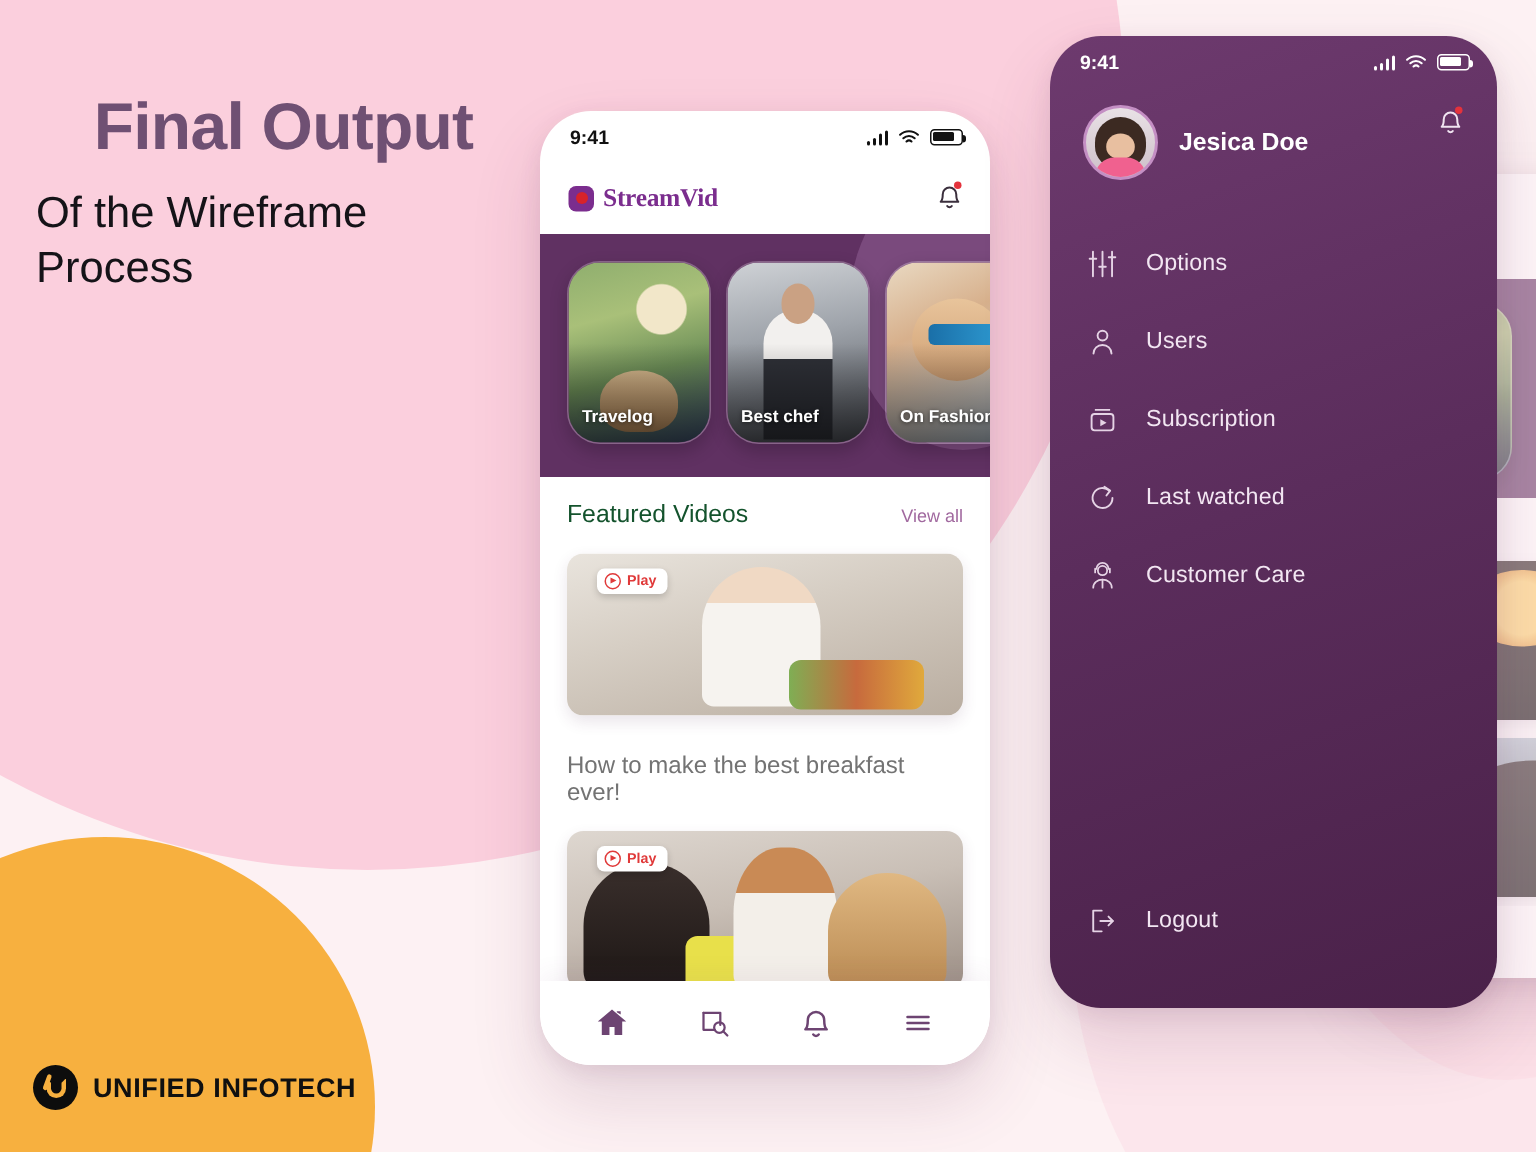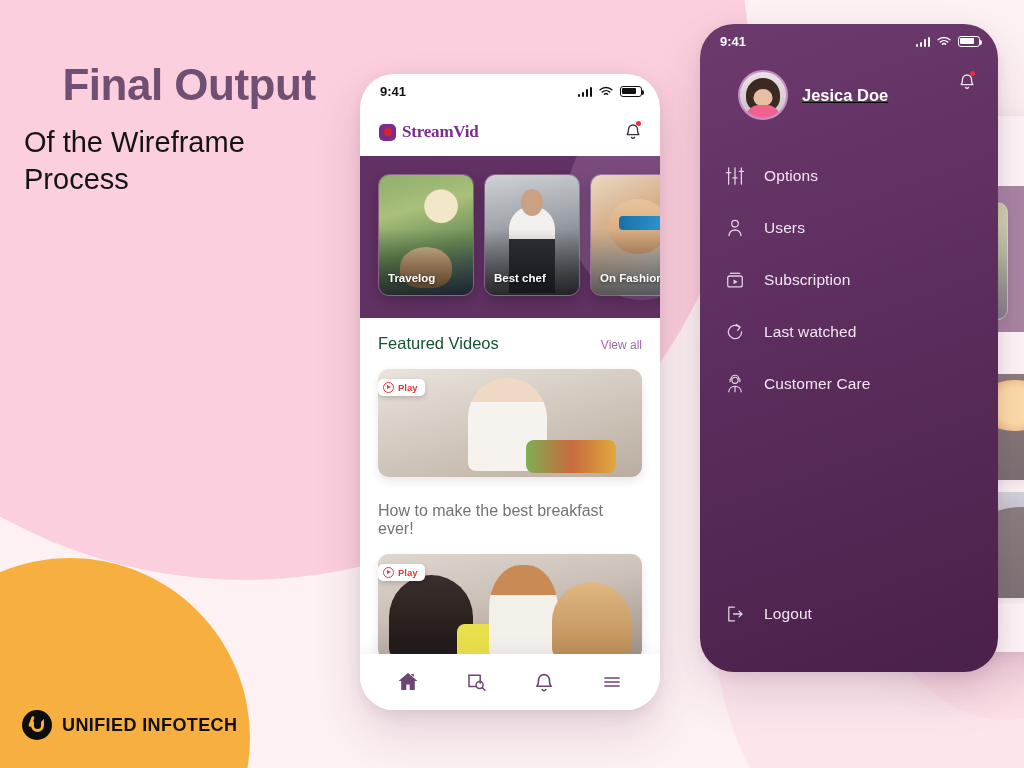--- a/index.html
+++ b/index.html
@@ -166,21 +166,21 @@
     position: relative; height: 162px; background: #603162; overflow: hidden;
     padding: 18px 0 0 18px;
   }
   .banner-arc {
     position: absolute; right: -58px; top: -46px;
     width: 152px; height: 190px; border-radius: 50%;
     background: #7a4a7d; z-index: 0;
   }
   .cards { display: flex; gap: 10px; position: relative; z-index: 1; }
   .card {
-    width: 96px; height: 122px; border-radius: 11px; flex: 0 0 auto;
+    width: 96px; height: 122px; border-radius: 22px; flex: 0 0 auto;
     position: relative; overflow: hidden;
     box-shadow: 0 5px 12px rgba(0,0,0,.2);
     border: 1px solid rgba(255,255,255,.25);
   }
   .card .img { position: absolute; inset: 0; }
   .card .shade {
     position: absolute; inset: 0;
     background: linear-gradient(to bottom, rgba(0,0,0,0) 45%, rgba(0,0,0,.55) 100%);
   }
   .card .lbl {
@@ -230,21 +230,21 @@
   .feat-wrap { background: #fff; padding: 16px 18px 0 18px; }
   .feat-head { display: flex; align-items: baseline; justify-content: space-between; }
   .feat-title { font-size: 16.5px; font-weight: 400; color: #14532d; }
   .feat-link { font-size: 12px; color: #a1699f; font-weight: 500; }
   .vid { margin-top: 16px; }
   .vid-thumb {
     height: 108px; border-radius: 11px; position: relative; overflow: hidden;
     box-shadow: 0 4px 10px rgba(80,40,80,.12);
   }
   .play-badge {
-    position: absolute; left: 0; top: 10px; z-index: 3;
+    position: absolute; left: 20px; top: 10px; z-index: 3;
     background: #fff; border-radius: 5px; padding: 3px 7px 3px 5px;
     display: flex; align-items: center; gap: 4px;
     box-shadow: 0 2px 5px rgba(0,0,0,.18);
   }
   .play-badge .ring {
     width: 11px; height: 11px; border-radius: 50%;
     border: 1.4px solid #e03a3a; position: relative; display: block;
   }
   .play-badge .ring::after {
     content:""; position:absolute; left:3.2px; top:2.4px;
@@ -316,22 +316,21 @@
     position: absolute; left: 0; right: 0; bottom: 0; height: 56px;
     background: #fff; display: flex; align-items: center;
     justify-content: space-around; padding: 0 14px;
     box-shadow: 0 -6px 14px rgba(120,70,120,.06);
   }
   .nav-ico { color: #6d4472; display: flex; align-items: center; justify-content: center; }
 
   
   .p2-top {
     display: flex; align-items: center; justify-content: space-between;
-    padding: 12px 22px 0 38px;
-    text-decoration: underline;
+    padding: 12px 22px 0 22px;
   }
   .p2-user { display: flex; align-items: center; gap: 14px; }
   .avatar {
     width: 50px; height: 50px; border-radius: 50%;
     border: 2px solid #c48fc4; overflow: hidden; position: relative;
     background: linear-gradient(#e9e2e6,#cdbfc8);
   }
   .avatar .hair {
     position:absolute; left:50%; top:12%; transform:translateX(-50%);
     width:34px; height:34px; border-radius:50% 50% 42% 42%;

